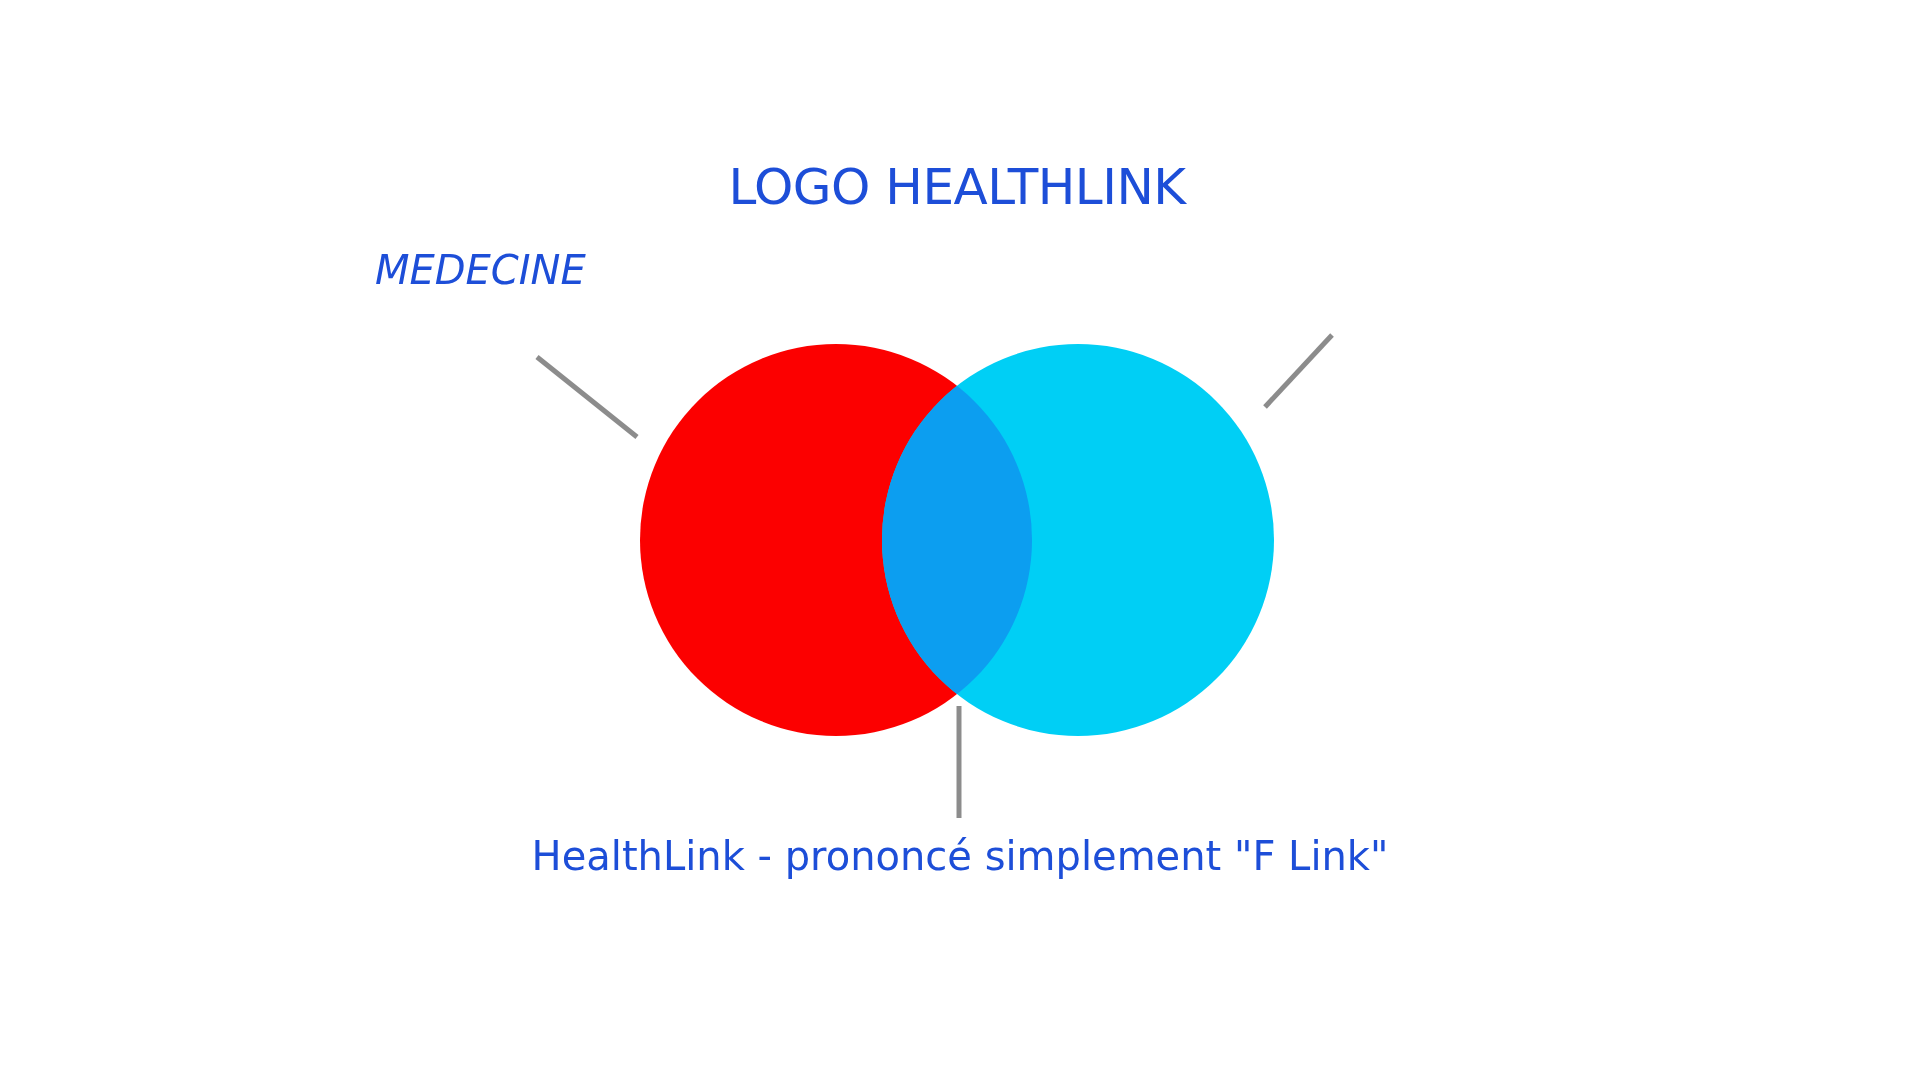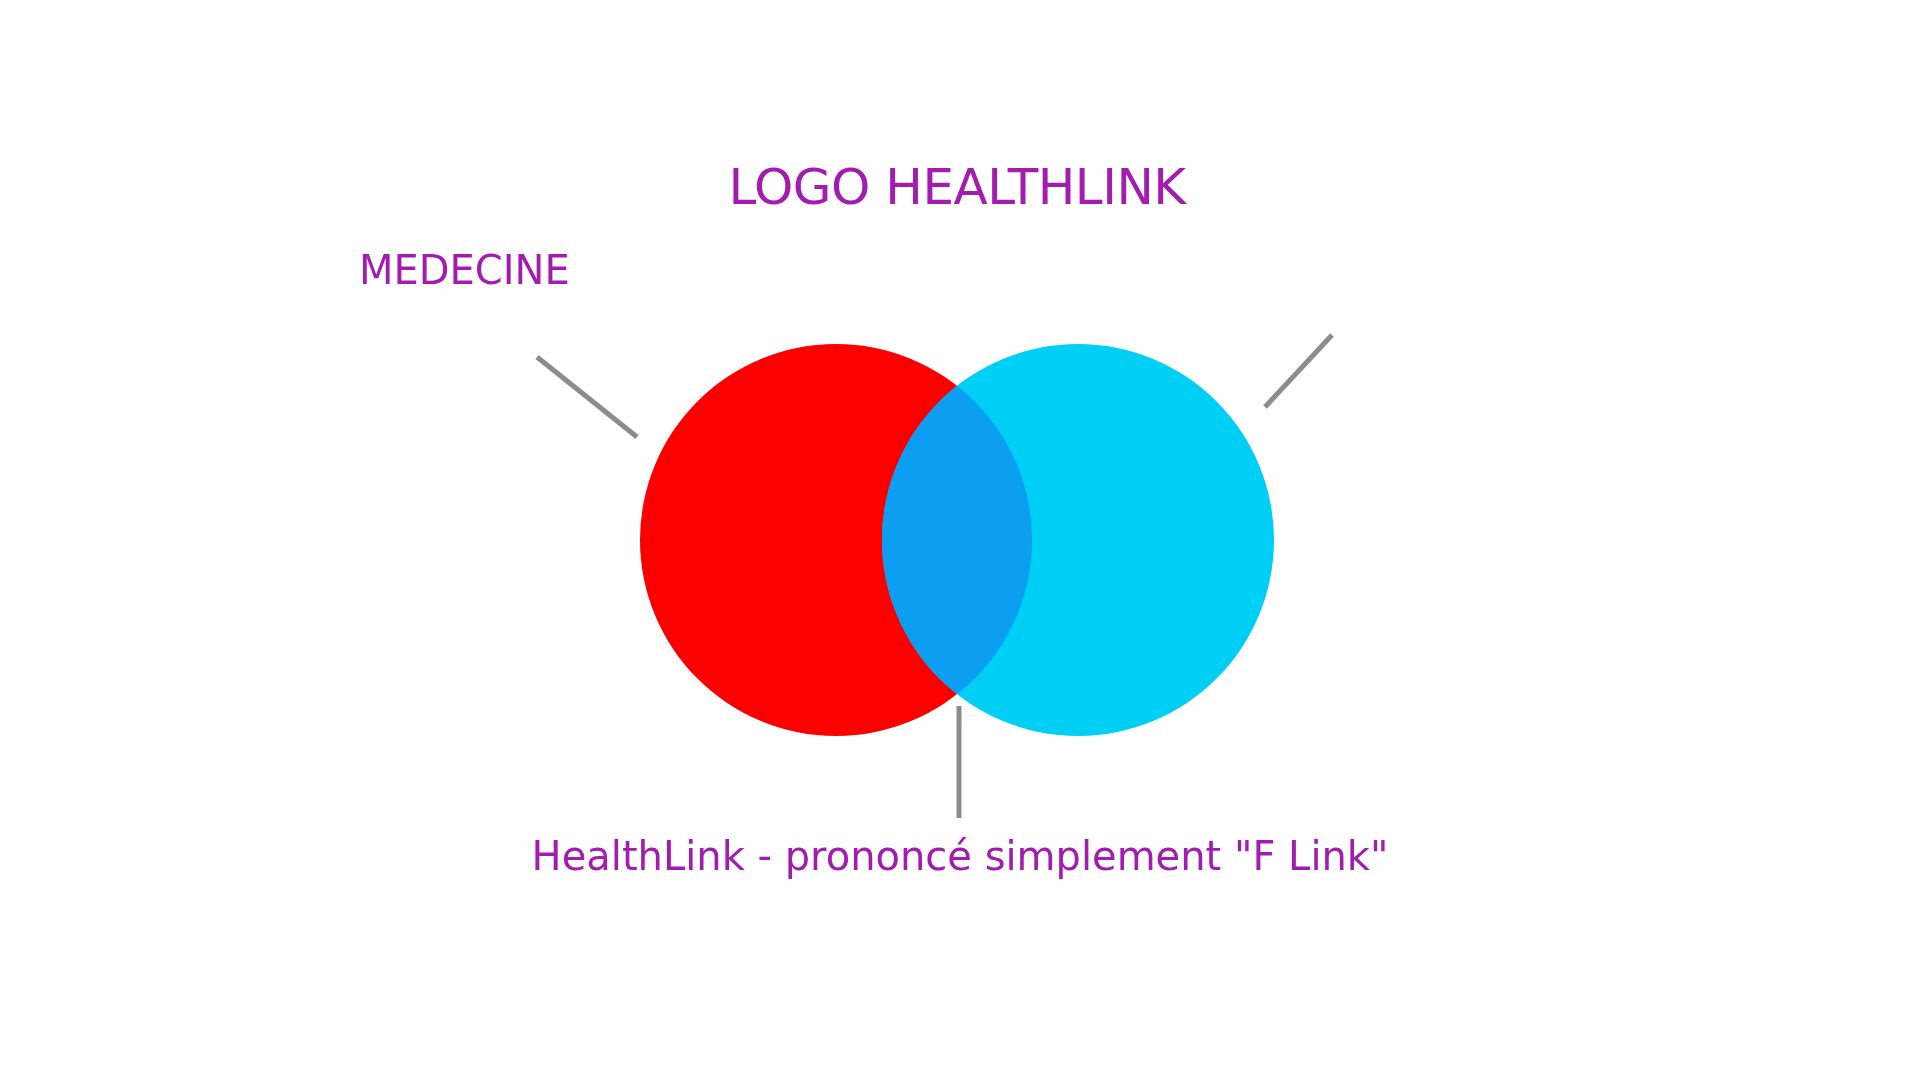--- a/index.html
+++ b/index.html
@@ -21,33 +21,34 @@
   }
   .venn-svg {
     position: absolute;
     left: 0;
     top: 0;
   }
   .txt {
     position: absolute;
     white-space: nowrap;
     line-height: 1;
-    color: #a21caf;
+    color: #1d4ed8;
   }
   .title {
     top: 162px;
     left: 957px;
     transform: translateX(-50%);
     font-size: 50px;
     letter-spacing: -0.5px;
   }
   .label-left {
     top: 250px;
-    left: 359px;
+    left: 375px;
     font-size: 40px;
+    font-style: italic;
   }
   .label-right {
     top: 250px;
     left: 1357px;
     font-size: 40px;
   }
   .caption {
     top: 836px;
     left: 960px;
     transform: translateX(-50%);

